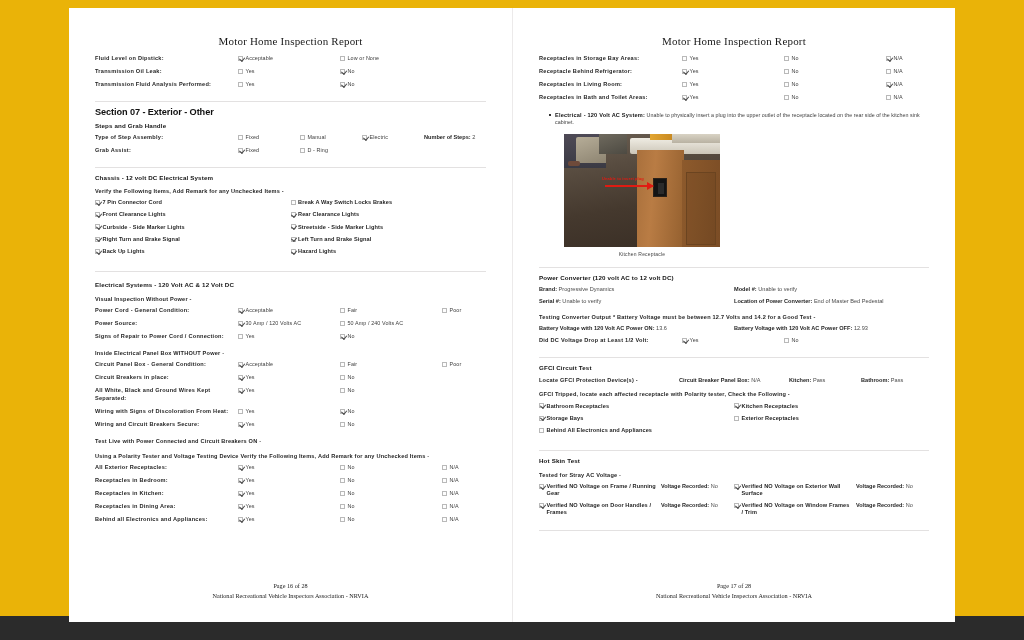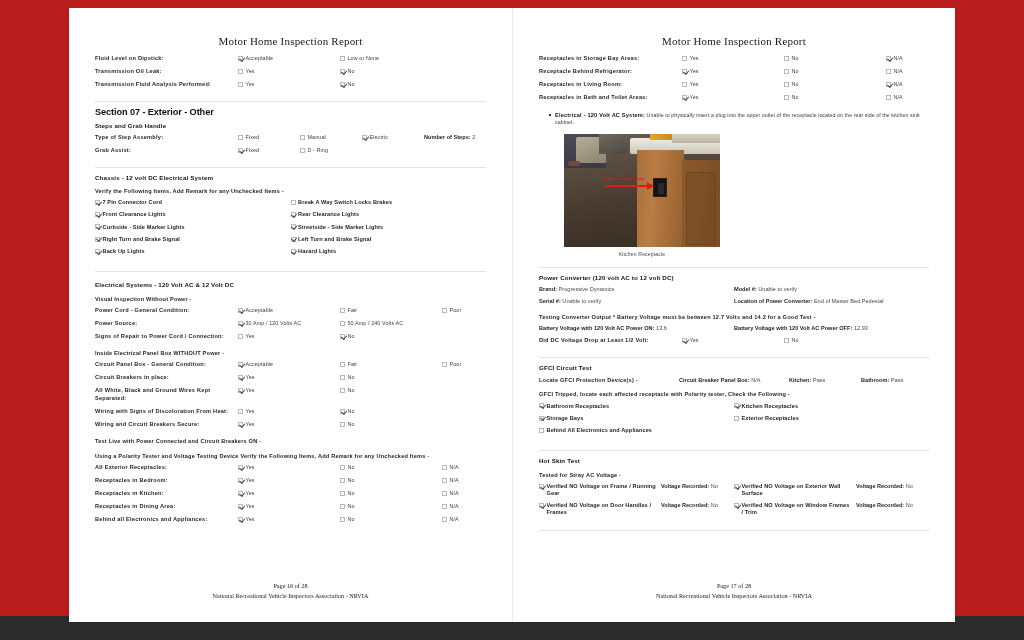--- a/index.html
+++ b/index.html
@@ -6,21 +6,21 @@
   html, body {
     margin: 0; padding: 0;
     width: 1024px; height: 640px;
     background: #2b2b2b;
     font-family: "Liberation Sans", sans-serif;
     overflow: hidden;
   }
   #viewer {
     position: relative;
     width: 1024px; height: 616px;
-    background: #b91c1c;
+    background: #eab308;
   }
   .pages {
     position: absolute;
     left: 69px; top: 8px;
     width: 886px; height: 614px;
     background: #ffffff;
     display: flex;
     box-shadow: 0 0 0 0 rgba(0,0,0,0);
   }
   .page {

